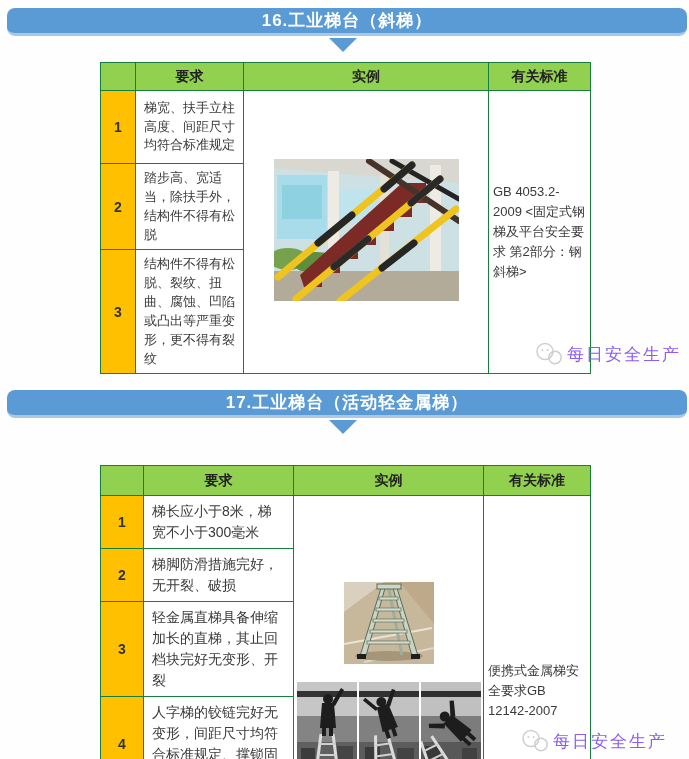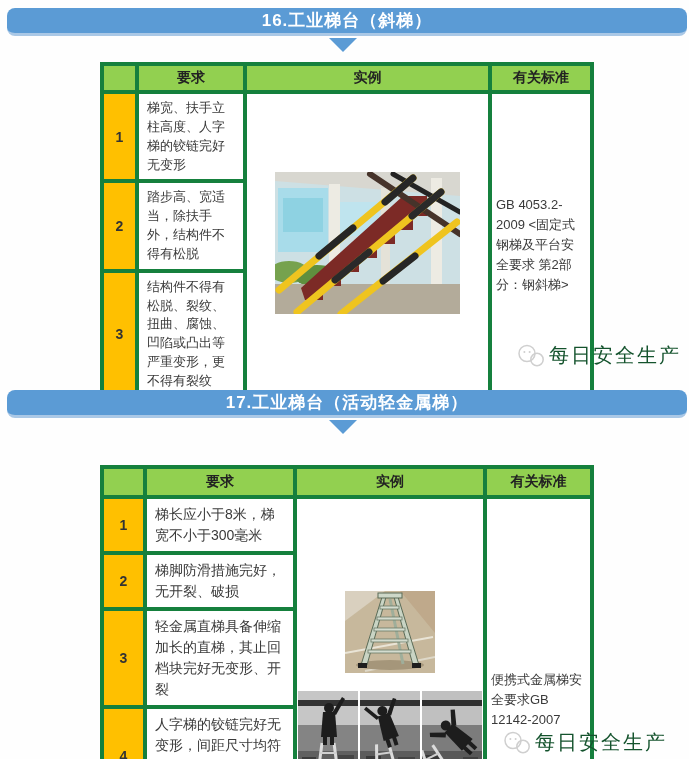--- a/index.html
+++ b/index.html
@@ -11,37 +11,37 @@
             border-bottom:3px solid #aac8e6; display:flex; align-items:center; justify-content:center;border-radius:8px; }
   .banner-title { color:#ffffff; font-weight:bold; font-size:17px; letter-spacing:1px; }
   .banner-pointer { position:absolute; left:329px; width:0; height:0;
                     border-left:14px solid transparent; border-right:14px solid transparent;
                     border-top:14px solid #5b9bd5; }
   #banner-16 { top:8px; } #pointer-16 { top:38px; }
   #banner-17 { top:390px; } #pointer-17 { top:420px; }
 
   
   .spec-table { position:absolute; border-collapse:collapse; table-layout:fixed; background:#ffffff; }
-  .spec-table td, .spec-table th { border:4px solid #15803d; vertical-align:middle; }
+  .spec-table td, .spec-table th { border:1px solid #15803d; vertical-align:middle; }
   #table-16 { left:100px; top:62px; width:490px; }
   #table-17 { left:100px; top:465px; width:490px; }
   th.hdr { background:#92d050; color:#222; font-size:14px; font-weight:bold; text-align:center; }
   td.num { background:#ffc000; color:#333; font-size:14px; font-weight:600; text-align:center; }
   td.req { font-size:13px; color:#3a3a3a; line-height:1.45; padding:5px 8px; text-align:left; }
   #table-17 td.req { font-size:14px; line-height:1.5; }
   td.std { font-size:13px; color:#3a3a3a; line-height:1.55; padding:4px 4px; text-align:left; }
   td.example { text-align:center; vertical-align:middle; }
   .fall-strip { display:flex; justify-content:center; gap:2px; margin-top:14px; }
   .fall-strip svg { display:block; }
 
   
   .watermark { position:absolute; display:flex; align-items:center; gap:4px; }
   #watermark-1 { top:342px; right:8px; }
   #watermark-2 { top:729px; right:22px; }
-  .wm-text { color:#14532d; font-size:20px; letter-spacing:2px; }
+  .wm-text { color:#8b5cf6; font-size:17px; letter-spacing:2px; }
 </style>
 </head>
 <body>
 
 <div class="page">
 
   <div class="banner" id="banner-16">
     <span class="banner-title">16.工业梯台（斜梯）</span>
   </div>
   <div class="banner-pointer" id="pointer-16"></div>
@@ -55,21 +55,21 @@
       </colgroup>
     <tbody>
         <tr style="height:28px">
       <th class="hdr"></th>
       <th class="hdr">要求</th>
       <th class="hdr">实例</th>
       <th class="hdr">有关标准</th>
     </tr>
     <tr style="height:73px">
       <td class="num">1</td>
-      <td class="req">梯宽、扶手立柱高度、人字梯的铰链完好无变形</td>
+      <td class="req">梯宽、扶手立柱高度、间距尺寸均符合标准规定</td>
       <td class="example" rowspan="3">
         
         <svg width="185" height="142" viewBox="0 0 185 142">
           <rect width="185" height="142" fill="#cde0e4"></rect>
           <polygon points="0,0 185,0 185,24 0,9" fill="#d8d7d0"></polygon>
           <rect x="3" y="16" width="50" height="64" fill="#a8dcea"></rect>
           <rect x="8" y="26" width="40" height="34" fill="#8ed2e2"></rect>
           <rect x="58" y="30" width="46" height="34" fill="#bfe4ee"></rect>
           <rect x="54" y="12" width="11" height="116" fill="#edebe3"></rect>
           <rect x="106" y="16" width="9" height="104" fill="#e4e2d8"></rect>

